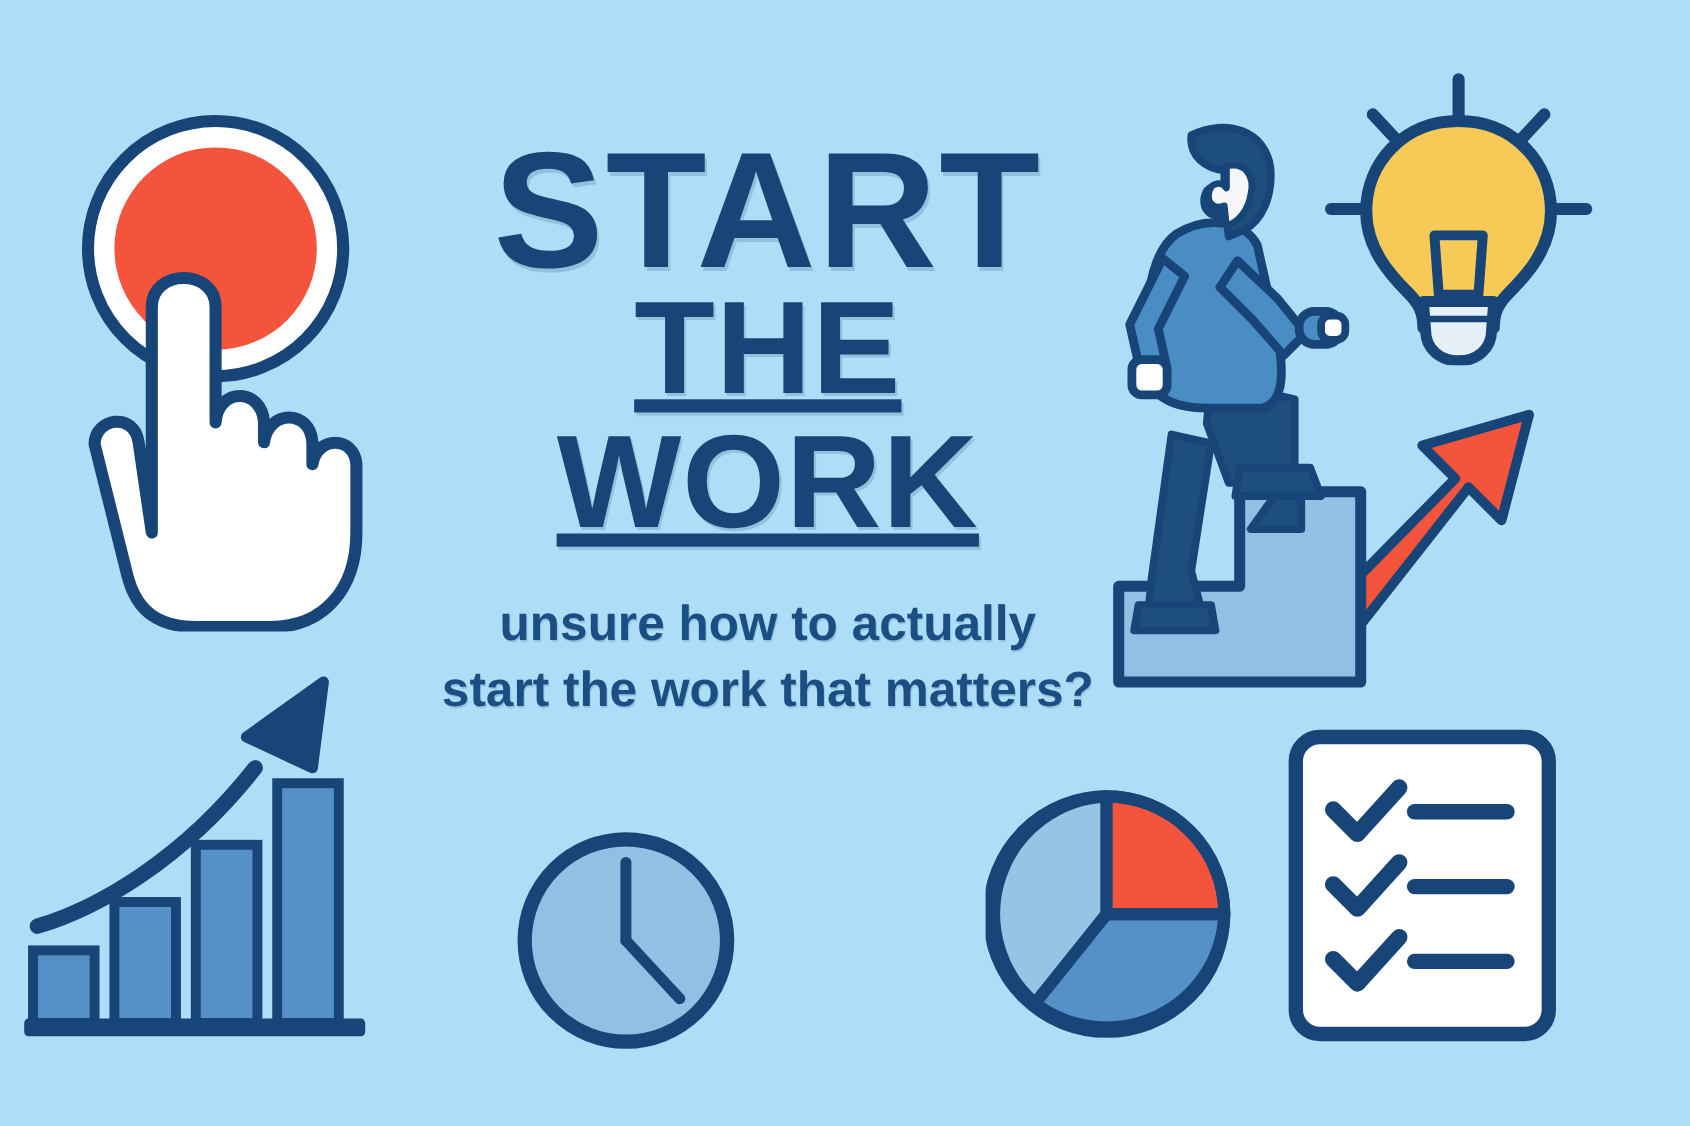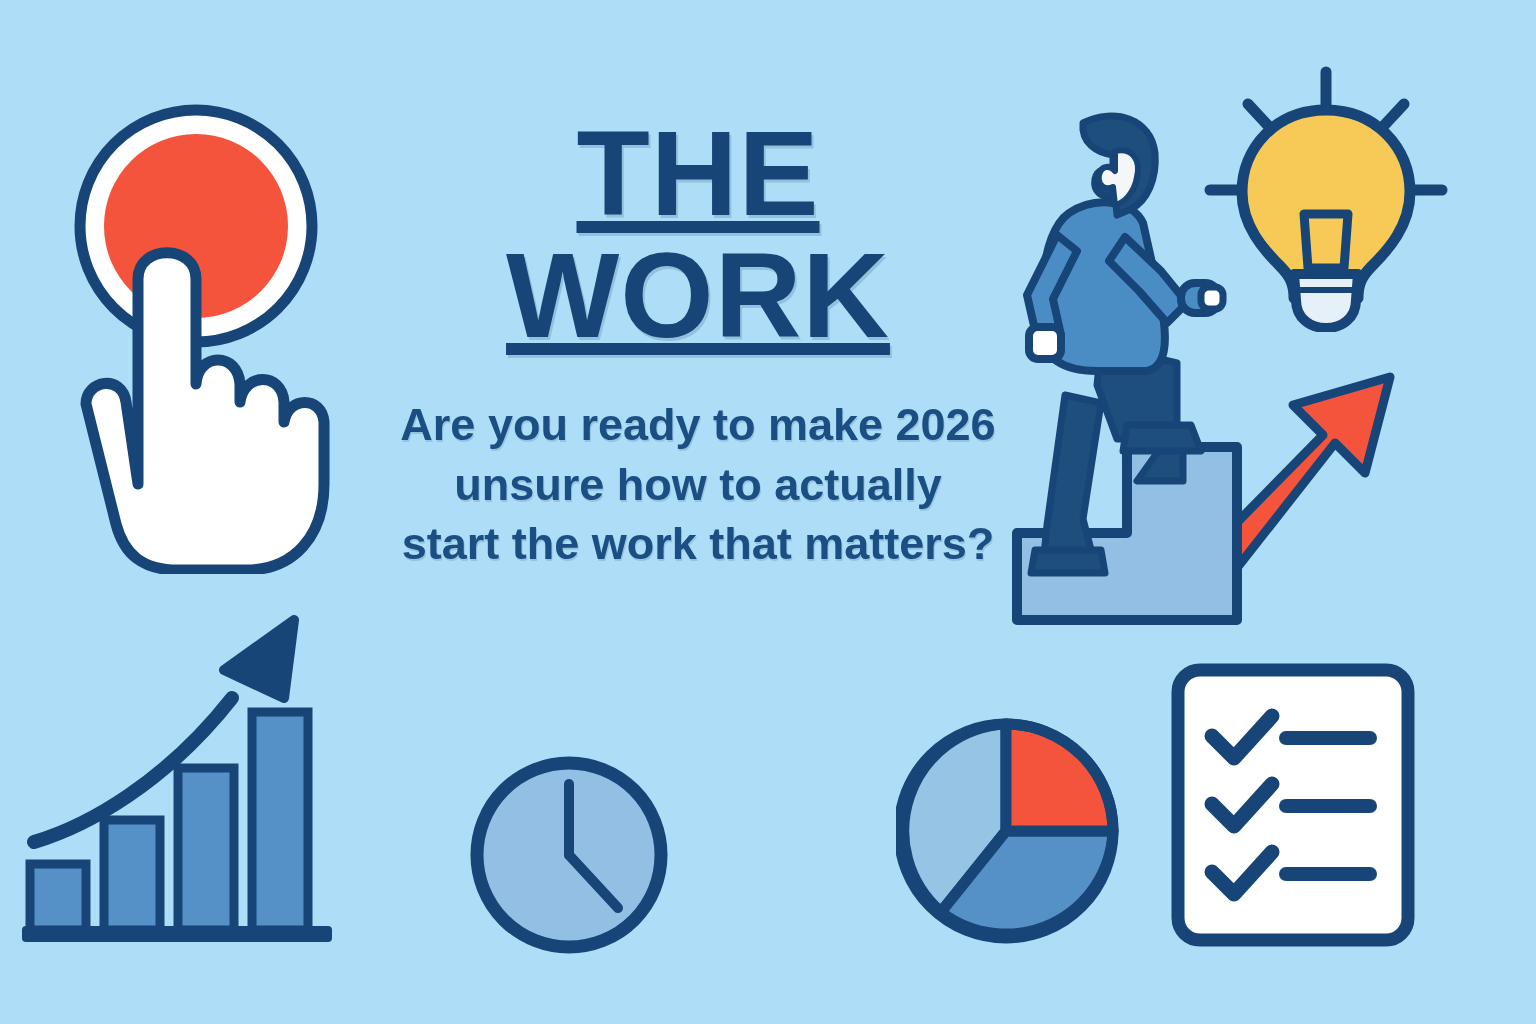--- a/index.html
+++ b/index.html
@@ -83,23 +83,23 @@
              L 238 338
              C 242 312 276 312 278 338
              L 278 400
              C 278 452 248 486 200 486
              L 132 486
              C 96 486 78 470 70 440
              Z" fill="#FFFFFF" stroke="#174577" stroke-width="11" stroke-linejoin="round"></path>
   </svg>
 
   <div class="headline-block">
+    <div class="title-line1">START</div>
     <div class="title-line2">THE WORK</div>
     <div class="subtitle">
-      <div>Are you ready to make 2026</div>
       <div>unsure how to actually</div>
       <div>start the work that matters?</div>
     </div>
   </div>
 
   <svg class="abs" style="left:1005px; top:95px;" width="420" height="535" viewBox="0 0 420 535">
 
     <g>
       <path d="M 205 455
                L 318 340

